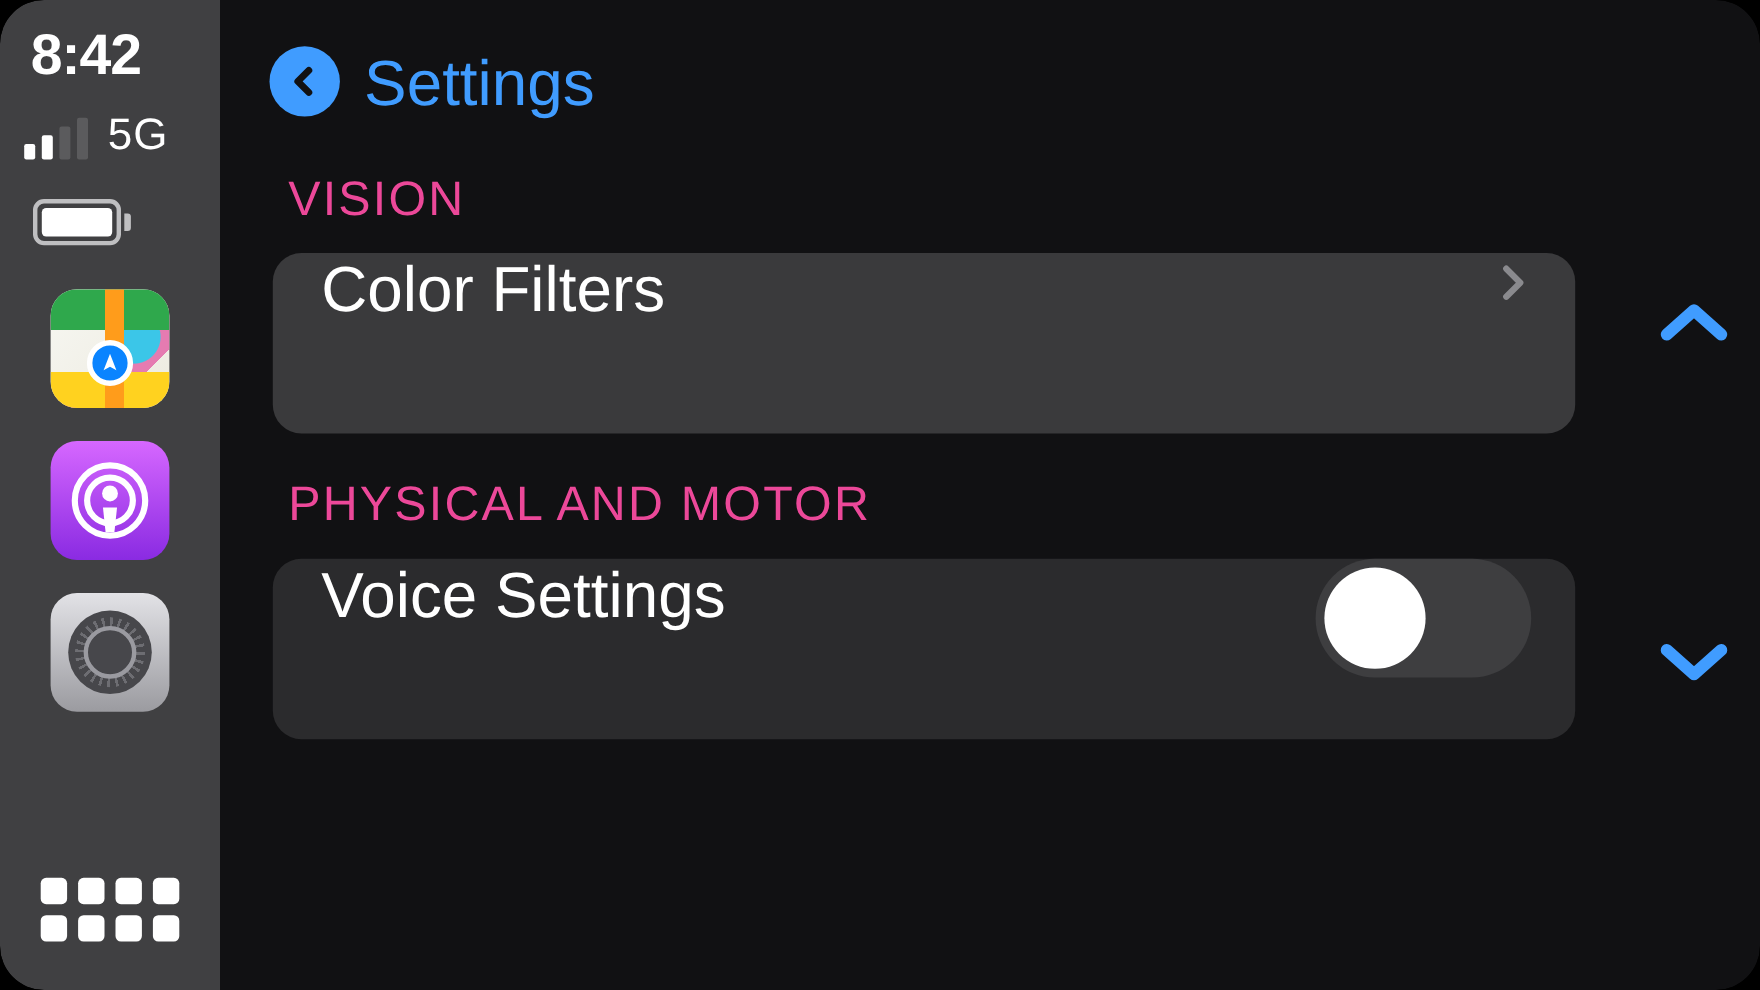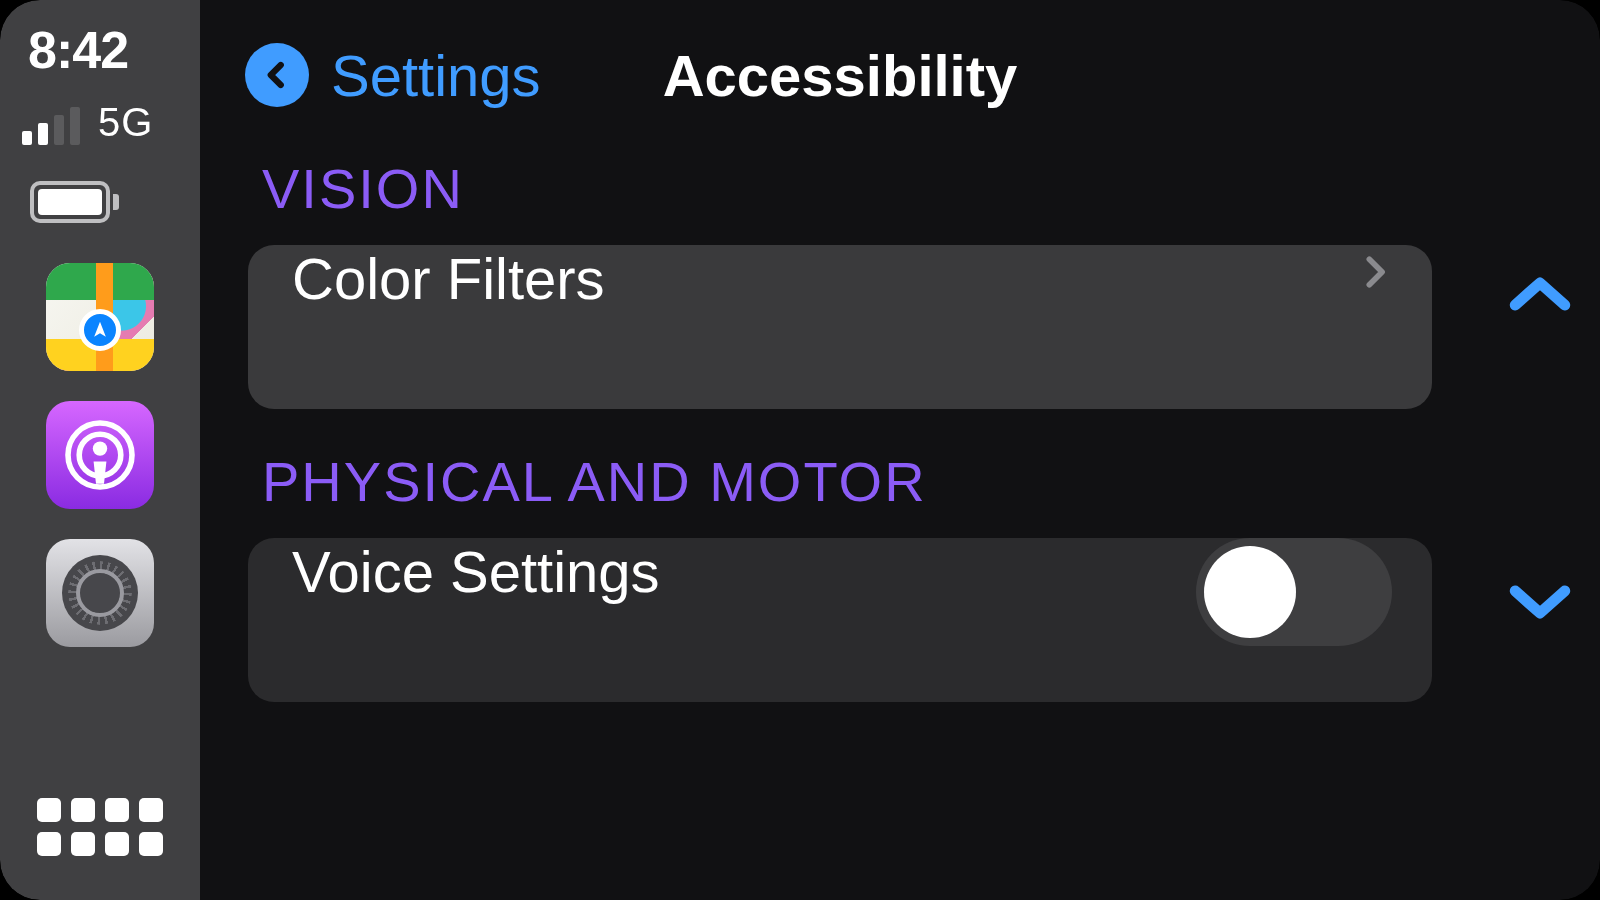--- a/index.html
+++ b/index.html
@@ -75,28 +75,28 @@
 
   .rail-spacer { flex:1; }
   .appgrid-btn { margin-bottom: 44px; display:grid; grid-template-columns:repeat(4,24px); grid-template-rows:repeat(2,24px); gap:10px;}
   .appgrid-btn span { background:#fff; border-radius:5px; width:24px; height:24px; }
 
   
   .main { flex:1; background:#111113; border-top-right-radius:40px; border-bottom-right-radius:40px; position:relative; display:flex; }
   .content { flex:1; display:flex; flex-direction:column; }
 
   .navbar { display:flex; align-items:center; height: 150px; padding: 0 60px 0 45px; position:relative;}
-  .back { display:flex; align-items:center; gap: 22px; color:#409cff; position:absolute; left:45px;}
+  .back { display:flex; align-items:flex-start; gap: 22px; color:#409cff; position:absolute; left:45px;}
   .back .circle { width:64px; height:64px; background:#409cff; border-radius:50%; display:flex; align-items:center; justify-content:center;}
   .back .circle svg { stroke:#111113; }
   .back-label { font-size: 58px; font-weight: 400; }
   .nav-title { color:#fff; font-size: 58px; font-weight: 700; position:absolute; left:50%; transform:translateX(-50%);}
 
   .scroll-area { flex:1; padding: 0 48px 0 48px; }
-  .section-header { color:#8b5cf6; font-size:56px; font-weight:400; letter-spacing:2px; padding: 24px 0 24px 14px; }
+  .section-header { color:#ec4899; font-size:44px; font-weight:400; letter-spacing:2px; padding: 24px 0 24px 14px; }
   .section-header.first { padding-top: 6px; }
 
   .cell { background:#2b2b2d; border-radius: 26px; height: 164px; margin-bottom: 16px;
     display:flex; padding: 0 40px 0 44px; }
   .cell.highlight { background:#3a3a3c; }
   .cell-label { color:#fff; font-size: 58px; font-weight: 400; flex:1; }
   .chevron svg { stroke:#8a8a8e; }
 
   .switch { width: 196px; height: 108px; background:#3e3e40; border-radius: 60px; position:relative; }
   .switch .knob { position:absolute; top:8px; left:8px; width:92px; height:92px; background:#fff; border-radius:50%; }
@@ -166,21 +166,20 @@
     <div class="content">
       <div class="navbar">
         <div class="back">
           <div class="circle">
             <svg width="30" height="40" viewBox="0 0 24 24" fill="none" stroke-width="5" stroke-linecap="round" stroke-linejoin="round">
                 <polyline points="15 4 7 12 15 20"></polyline>
               </svg>
           </div>
           <span class="back-label">Settings</span>
         </div>
-        <div class="nav-title">Accessibility</div>
       </div>
 
       <div class="scroll-area">
         <div class="section-header first">VISION</div>
 
         <div class="cell highlight">
           <div class="cell-label">Color Filters</div>
           <span class="chevron">
             <svg width="34" height="54" viewBox="0 0 24 24" fill="none" stroke-width="4" stroke-linecap="round" stroke-linejoin="round">
                 <polyline points="8 3 17 12 8 21"></polyline>

